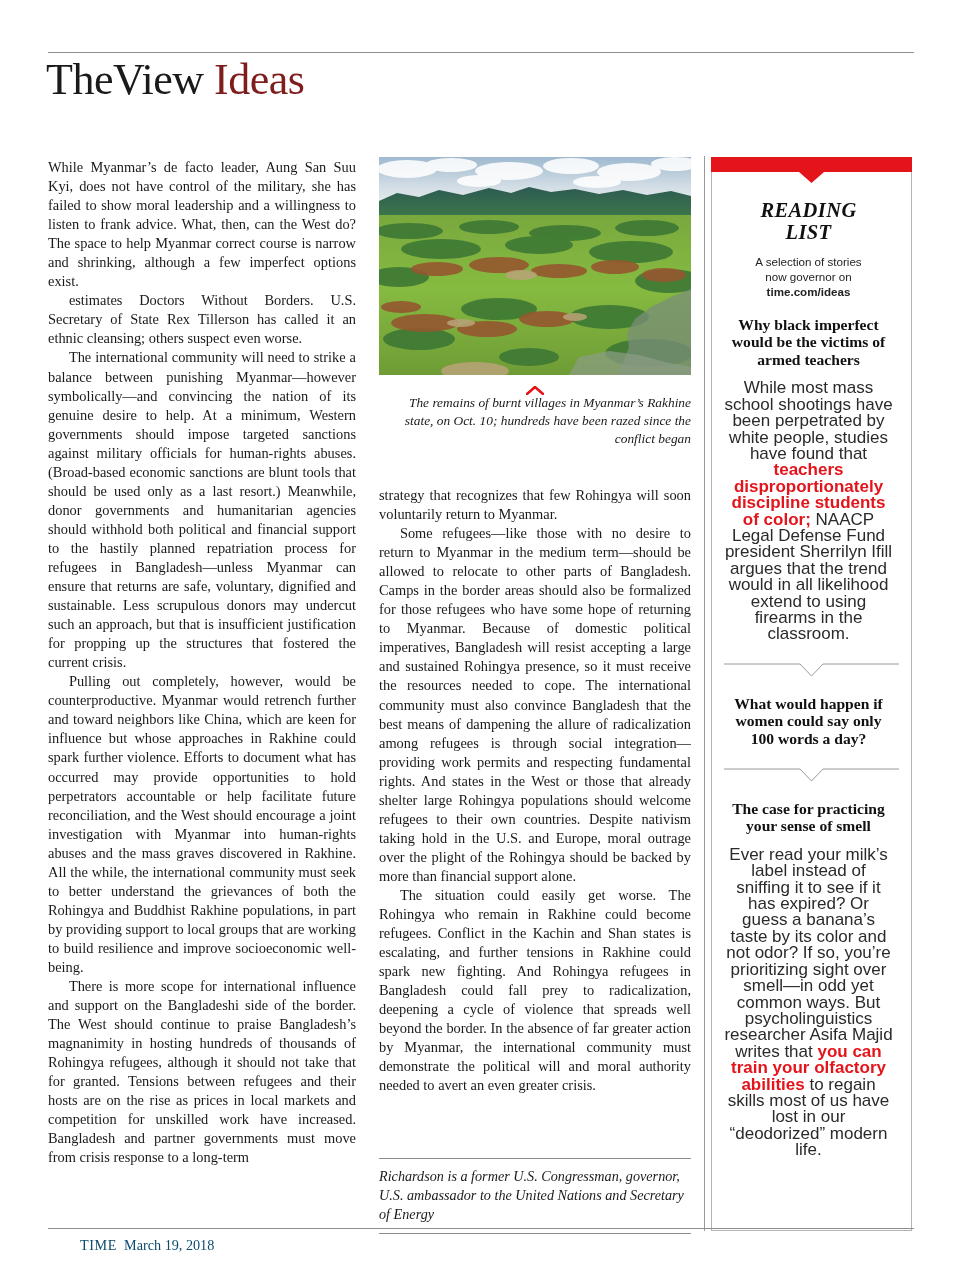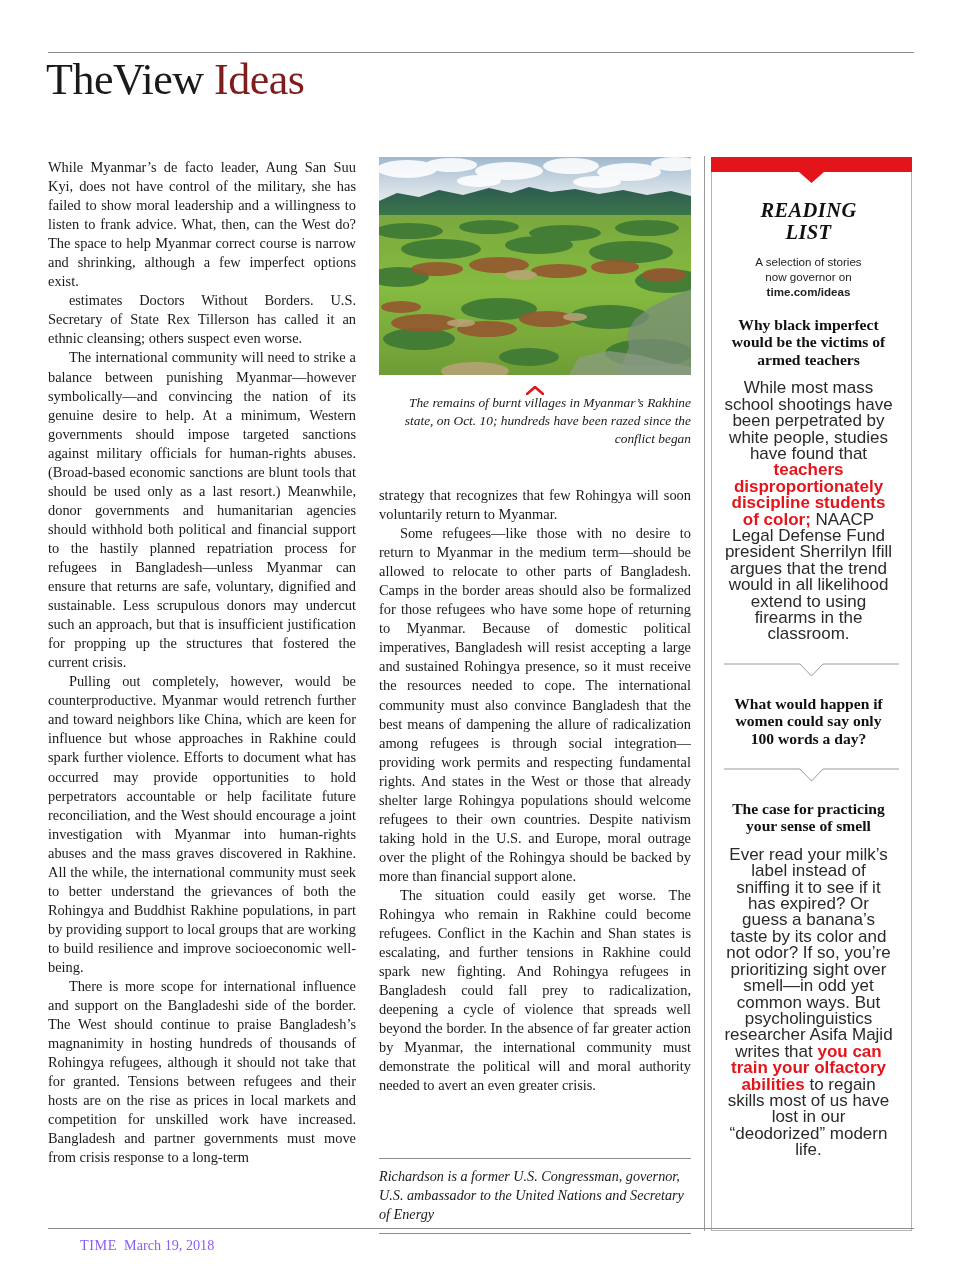--- a/index.html
+++ b/index.html
@@ -228,21 +228,21 @@
     width: 866px;
     height: 1px;
     background: #8c8c8c;
   }
   .footer {
     position: absolute;
     left: 80px;
     top: 1237px;
     font-family: "Liberation Serif", serif;
     font-size: 14.2px;
-    color: #8b5cf6;
+    color: #0c4a6e;
     white-space: nowrap;
   }
   .footer .brand {
     font-variant: small-caps;
     letter-spacing: 0.6px;
     margin-right: 7px;
   }
 </style>
 </head>
 <body>

